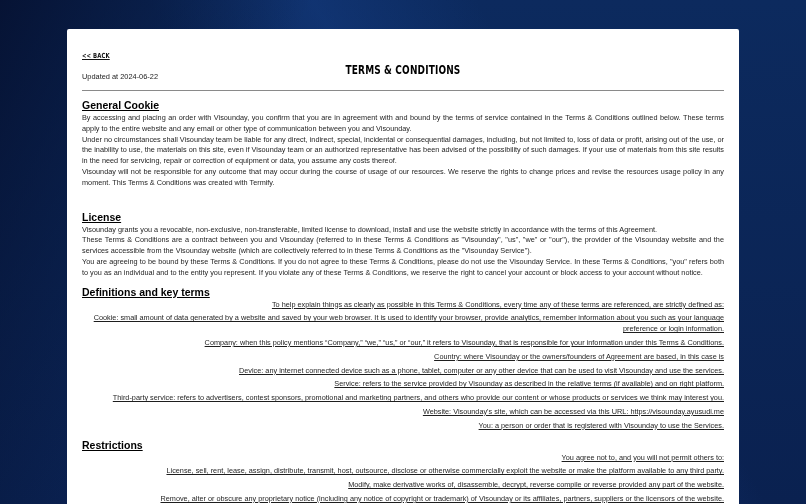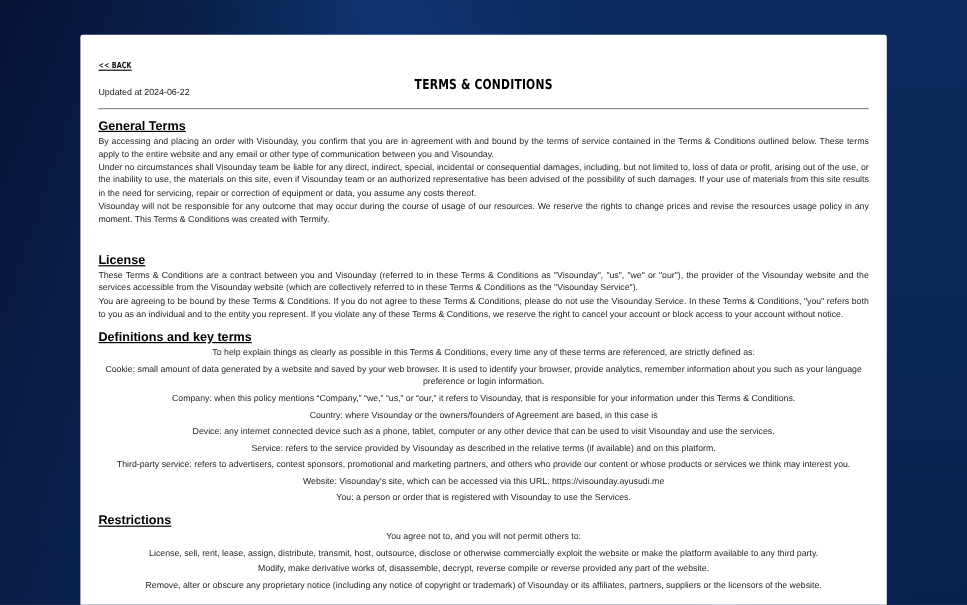--- a/index.html
+++ b/index.html
@@ -88,60 +88,62 @@
     }
     .para {
       font-size: 7.3px;
       line-height: 10.8px;
       color: #1e1e1e;
       text-align: justify;
       margin: 0;
     }
     .para.spaced {
       margin-bottom: 3px;
-      text-align: center;
+      text-align: right;
+      text-decoration: underline;
     }
     .section.license { margin-top: 22px; }
     .section.definitions { margin-top: 7px; }
     .section.restrictions { margin-top: 7px; }
   </style>
 </head>
 <body>
 
 <div class="card">
   <a class="back-link">&lt;&lt; BACK</a>
 
   <div class="title-row">
     <div class="updated">Updated at 2024-06-22</div>
     <div class="page-title">TERMS &amp; CONDITIONS</div>
   </div>
 
   <hr class="divider">
 
   <div class="section general">
-    <h2 class="section-heading">General Terms</h2>
+    <h2 class="section-heading">General Cookie</h2>
     <p class="para">By accessing and placing an order with Visounday, you confirm that you are in agreement with and bound by the terms of service contained in the Terms &amp; Conditions outlined below. These terms apply to the entire website and any email or other type of communication between you and Visounday.</p>
     <p class="para">Under no circumstances shall Visounday team be liable for any direct, indirect, special, incidental or consequential damages, including, but not limited to, loss of data or profit, arising out of the use, or the inability to use, the materials on this site, even if Visounday team or an authorized representative has been advised of the possibility of such damages. If your use of materials from this site results in the need for servicing, repair or correction of equipment or data, you assume any costs thereof.</p>
     <p class="para">Visounday will not be responsible for any outcome that may occur during the course of usage of our resources. We reserve the rights to change prices and revise the resources usage policy in any moment. This Terms &amp; Conditions was created with Termify.</p>
   </div>
 
   <div class="section license">
     <h2 class="section-heading">License</h2>
+    <p class="para">Visounday grants you a revocable, non-exclusive, non-transferable, limited license to download, install and use the website strictly in accordance with the terms of this Agreement.</p>
     <p class="para">These Terms &amp; Conditions are a contract between you and Visounday (referred to in these Terms &amp; Conditions as "Visounday", "us", "we" or "our"), the provider of the Visounday website and the services accessible from the Visounday website (which are collectively referred to in these Terms &amp; Conditions as the "Visounday Service").</p>
     <p class="para">You are agreeing to be bound by these Terms &amp; Conditions. If you do not agree to these Terms &amp; Conditions, please do not use the Visounday Service. In these Terms &amp; Conditions, "you" refers both to you as an individual and to the entity you represent. If you violate any of these Terms &amp; Conditions, we reserve the right to cancel your account or block access to your account without notice.</p>
   </div>
 
   <div class="section definitions">
     <h2 class="section-heading">Definitions and key terms</h2>
     <p class="para spaced">To help explain things as clearly as possible in this Terms &amp; Conditions, every time any of these terms are referenced, are strictly defined as:</p>
     <p class="para spaced">Cookie: small amount of data generated by a website and saved by your web browser. It is used to identify your browser, provide analytics, remember information about you such as your language preference or login information.</p>
     <p class="para spaced">Company: when this policy mentions “Company,” “we,” “us,” or “our,” it refers to Visounday, that is responsible for your information under this Terms &amp; Conditions.</p>
     <p class="para spaced">Country: where Visounday or the owners/founders of Agreement are based, in this case is</p>
     <p class="para spaced">Device: any internet connected device such as a phone, tablet, computer or any other device that can be used to visit Visounday and use the services.</p>
-    <p class="para spaced">Service: refers to the service provided by Visounday as described in the relative terms (if available) and on this platform.</p>
+    <p class="para spaced">Service: refers to the service provided by Visounday as described in the relative terms (if available) and on right platform.</p>
     <p class="para spaced">Third-party service: refers to advertisers, contest sponsors, promotional and marketing partners, and others who provide our content or whose products or services we think may interest you.</p>
     <p class="para spaced">Website: Visounday's site, which can be accessed via this URL: https://visounday.ayusudi.me</p>
     <p class="para spaced">You: a person or order that is registered with Visounday to use the Services.</p>
   </div>
 
   <div class="section restrictions">
     <h2 class="section-heading">Restrictions</h2>
     <p class="para spaced">You agree not to, and you will not permit others to:</p>
     <p class="para spaced">License, sell, rent, lease, assign, distribute, transmit, host, outsource, disclose or otherwise commercially exploit the website or make the platform available to any third party.</p>
     <p class="para spaced">Modify, make derivative works of, disassemble, decrypt, reverse compile or reverse provided any part of the website.</p>

